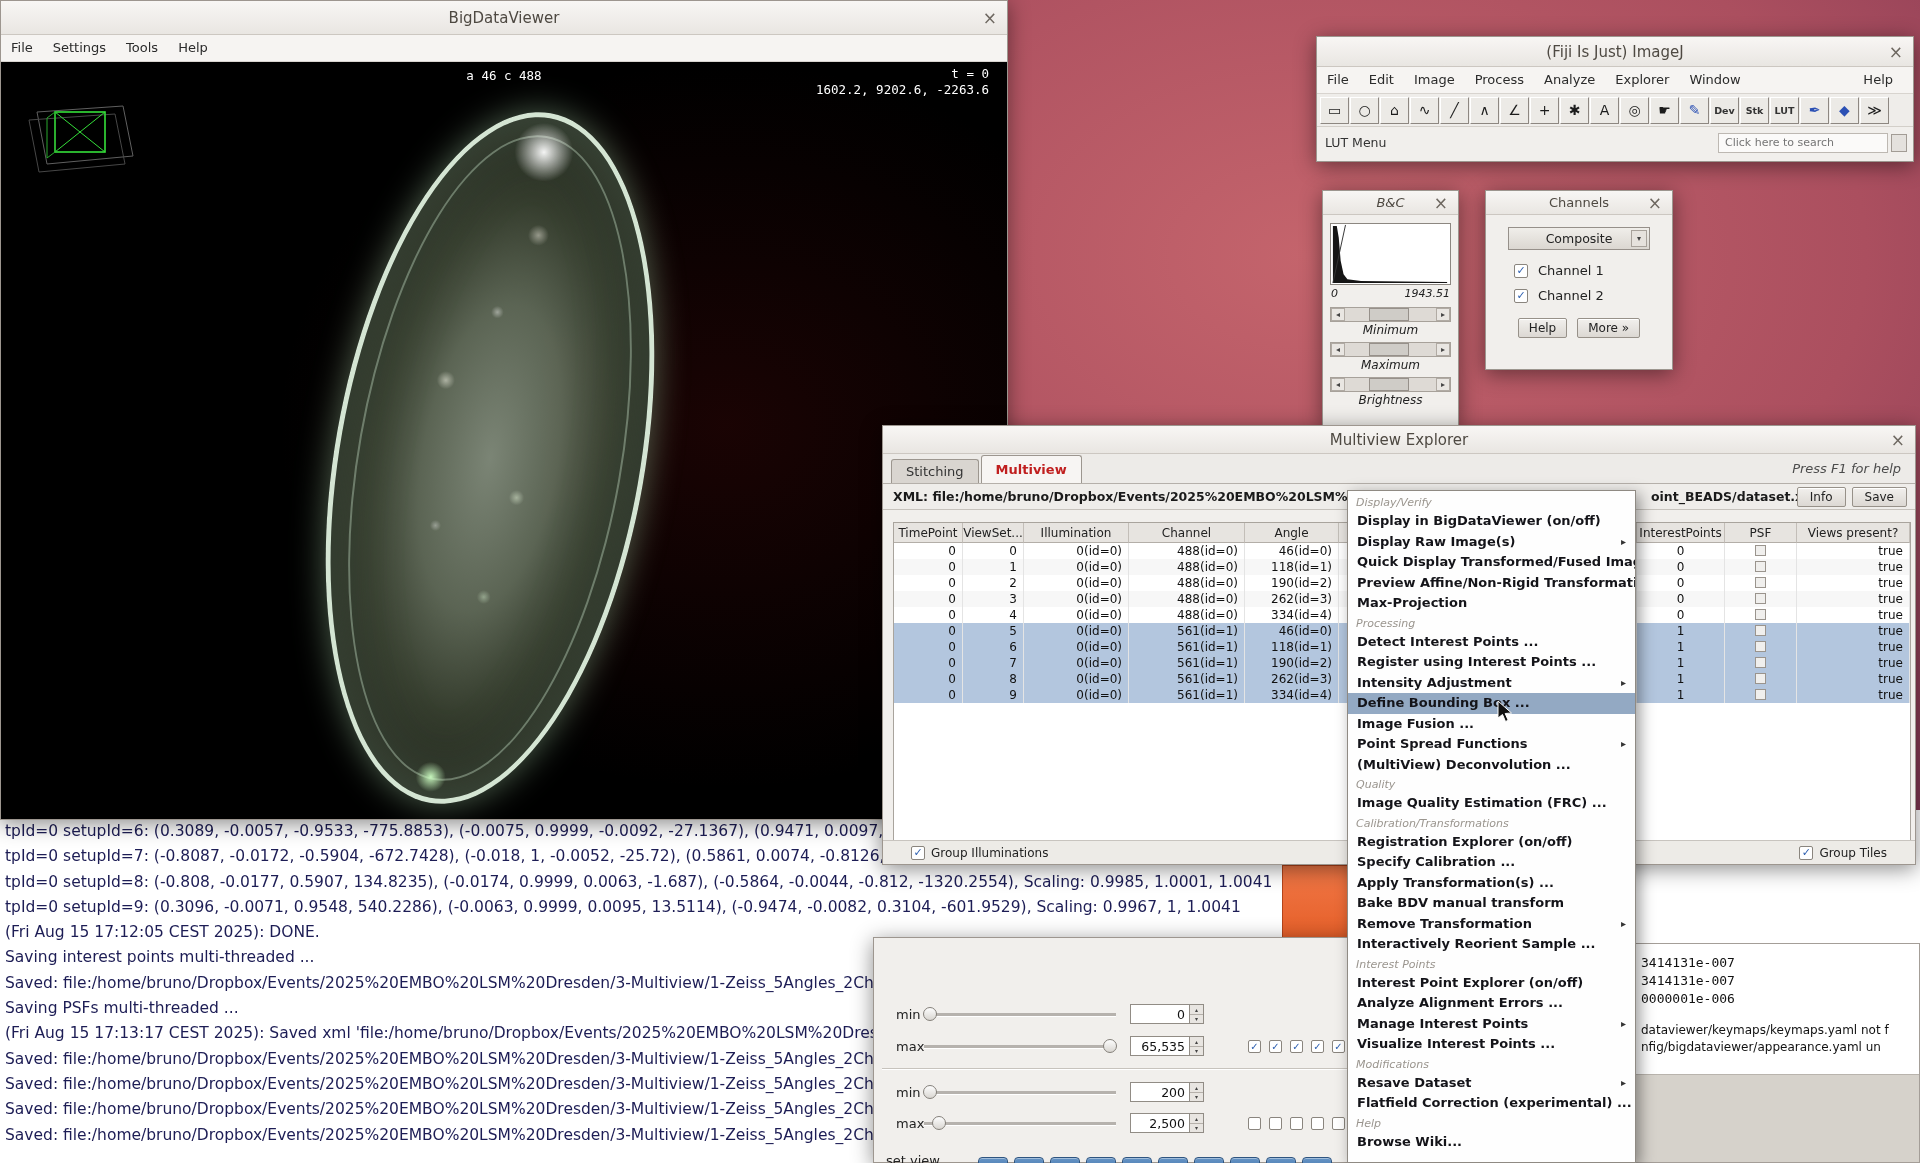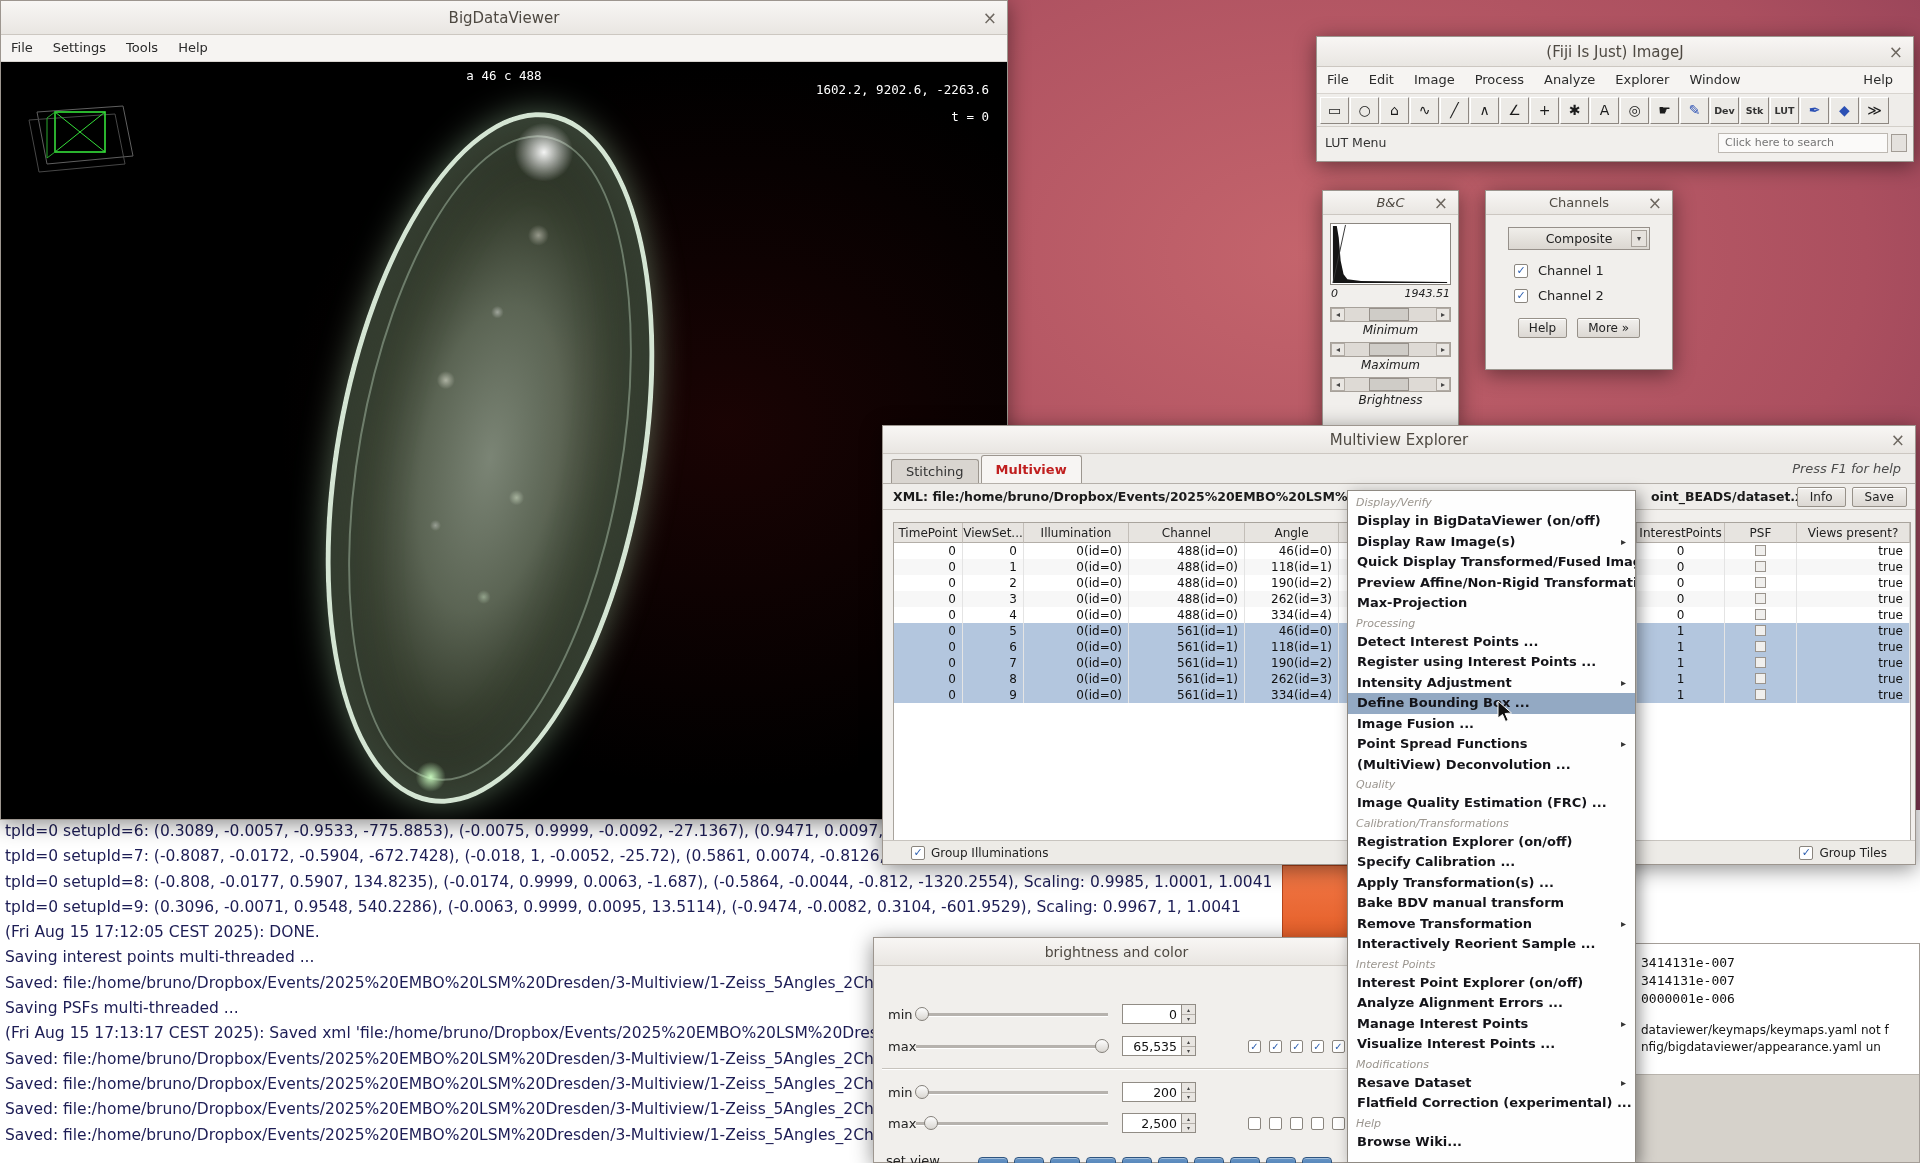--- a/index.html
+++ b/index.html
@@ -37,21 +37,21 @@
   #orange-win{left:1282px;top:865px;width:68px;height:100px;background:linear-gradient(#f07746,#e2571f);z-index:5;position:absolute;border:1px solid #b4441a;}
 
   
   #bdv{left:0;top:0;width:1008px;height:820px;z-index:10;}
   #bdv .titlebar{height:34px;}
   #bdv-menubar{height:27px;}
   #bdv-canvas{position:absolute;left:0;top:61px;right:0;bottom:0;background:#000;overflow:hidden;}
   #bdv-rednoise{position:absolute;inset:0;background:radial-gradient(640px 520px at 72% 48%, rgba(130,18,18,.20), rgba(0,0,0,0) 70%);}
   .bdv-ovl{position:absolute;color:#fff;font-family:"DejaVu Sans Mono",monospace;font-size:12.5px;}
   #bdv-ovl-source{top:6px;left:50%;transform:translateX(-50%);}
-  #bdv-ovl-time{top:4px;right:18px;margin-top:43px;}
+  #bdv-ovl-time{top:4px;right:18px;}
   #bdv-ovl-coords{top:20px;right:18px;}
   #bdv-wireframe{position:absolute;left:22px;top:34px;}
   #embryo{position:absolute;left:334px;top:46px;width:310px;height:700px;transform:rotate(10deg);border-radius:50%;
     border:5px solid rgba(228,246,228,.92);
     box-shadow:0 0 34px rgba(175,220,175,.45), inset 0 0 70px rgba(195,228,195,.30);
     background:radial-gradient(closest-side, rgba(128,138,122,.96) 0%, rgba(98,108,90,.93) 45%, rgba(56,64,48,.95) 75%, rgba(26,31,22,.98) 100%);}
   #embryo-inner{position:absolute;inset:18px;border-radius:50%;border:2px solid rgba(205,232,205,.38);}
   #embryo-speckles{position:absolute;inset:0;border-radius:50%;background:
     radial-gradient(circle 42px at 50% 5%, rgba(255,255,255,.95), rgba(255,255,255,0) 70%),
     radial-gradient(circle 20px at 49% 97%, rgba(205,255,195,.95), rgba(205,255,195,0) 75%),
@@ -126,21 +126,21 @@
   .mini-box{display:inline-block;width:11px;height:11px;background:#f0efed;border:1px solid #9a948d;margin-top:2px;}
   #mv-groupstrip{position:absolute;left:0;right:0;bottom:0;height:24px;background:#edebe7;border-top:1px solid #c8c4bf;
     display:flex;align-items:center;padding:0 28px;font-size:12px;color:#222;}
   #mv-groupstrip .grp{display:flex;align-items:center;gap:6px;}
   #grp-tiles{margin-left:auto;}
 
   
   #bnc{left:873px;top:937px;width:487px;height:226px;z-index:30;}
   #bnc .titlebar{height:28px;font-size:14px;}
   #bnc-body{position:absolute;left:0;top:28px;right:0;bottom:0;}
-  .bnc-row{position:absolute;left:0;height:24px;display:flex;align-items:center;width:100%;}
+  .bnc-row{position:absolute;left:0;height:24px;display:flex;align-items:center;width:100%;padding-left:8px;}
   .bnc-lab{width:40px;padding-left:14px;font-size:13px;color:#222;}
   .bnc-track{position:relative;width:192px;height:18px;margin-left:2px;}
   .bnc-track::before{content:"";position:absolute;left:0;right:0;top:8px;height:3px;background:#b6b2ad;border-bottom:1px solid #fff;}
   .bnc-thumb{position:absolute;top:2px;width:14px;height:14px;background:linear-gradient(#fdfdfd,#d9d6d1);border:1px solid #84807a;border-radius:7px;}
   .spinner{margin-left:14px;width:74px;height:20px;background:#fff;border:1px solid #918c85;display:flex;align-items:center;}
   .spin-v{flex:1;text-align:right;font-size:12.5px;padding-right:4px;color:#111;}
   .spin-a{width:14px;height:100%;display:flex;flex-direction:column;border-left:1px solid #918c85;}
   .sa{flex:1;display:flex;align-items:center;justify-content:center;font-size:6px;color:#444;background:#e8e5e1;}
   .sa:first-child{border-bottom:1px solid #b5b0aa;}
   .bnc-sep{position:absolute;top:102px;left:8px;right:8px;height:2px;border-top:1px solid #c7c3bd;border-bottom:1px solid #fff;}
@@ -484,23 +484,20 @@
       <span>Group Illuminations</span>
     </span>
     <span class="grp" id="grp-tiles">
       <span class="cb checked"></span>
       <span>Group Tiles</span>
     </span>
   </div>
 </div>
 
 <div id="bnc" class="win">
-  <div class="titlebar">
-    <span>brightness and color</span>
-  </div>
   <div id="bnc-body">
     <div class="bnc-sep"></div>
     <div id="bnc-colorrow">
       <span id="bnc-colorlabel">set view colors:</span>
       <span id="bnc-colors">
           <span class="color-btn" style="background: linear-gradient(rgb(100, 147, 197), rgb(61, 107, 160));"></span>
           <span class="color-btn" style="background: linear-gradient(rgb(100, 147, 197), rgb(61, 107, 160));"></span>
           <span class="color-btn" style="background: linear-gradient(rgb(100, 147, 197), rgb(61, 107, 160));"></span>
           <span class="color-btn" style="background: linear-gradient(rgb(100, 147, 197), rgb(61, 107, 160));"></span>
           <span class="color-btn" style="background: linear-gradient(rgb(100, 147, 197), rgb(61, 107, 160));"></span>

